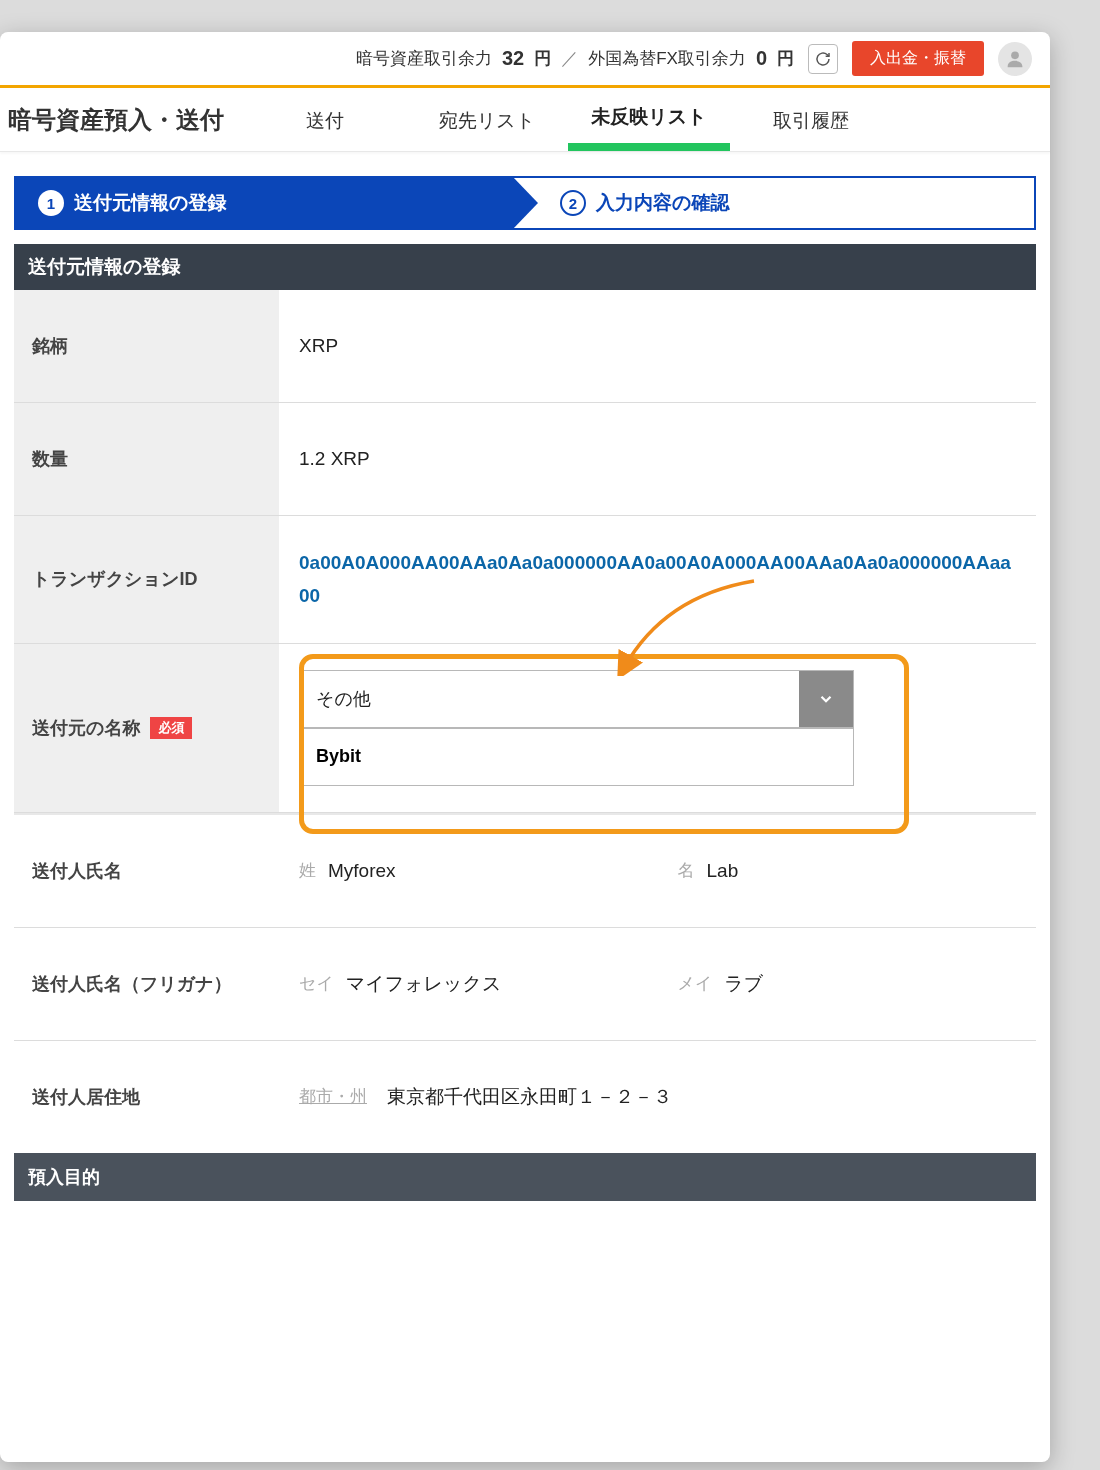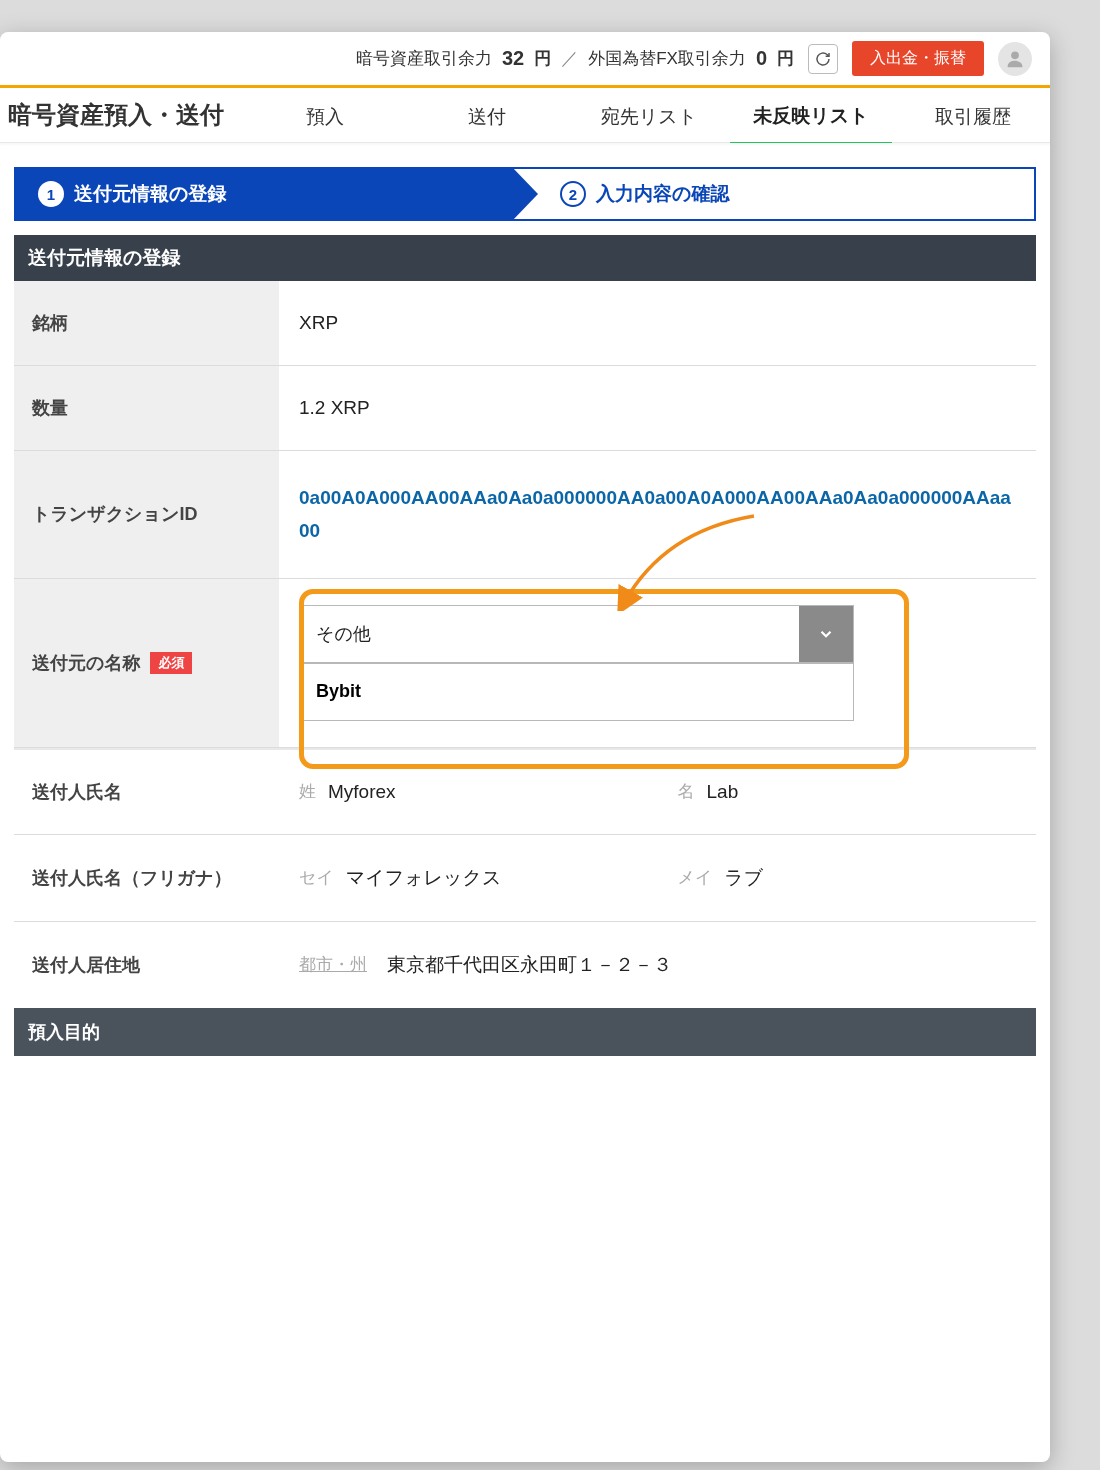--- a/index.html
+++ b/index.html
@@ -54,21 +54,21 @@
   }
   .avatar {
     width:34px;height:34px;border-radius:50%;
     background:#e4e4e4;
     display:flex;align-items:center;justify-content:center;
     color:#aaa;
   }
 
   
   .tabrow {
-    height: 55px;
+    height: 64px;
     display:flex;
     align-items:center;
     padding-left: 8px;
     gap: 0;
     border-bottom:1px solid #e8e8e8;
     box-shadow: 0 2px 2px rgba(0,0,0,0.03);
   }
   .page-title {
     font-size:24px; font-weight:700; color:#333;
     padding-right:20px;
@@ -79,21 +79,21 @@
     width: 162px;
     text-align:center;
     font-size:19px;
     color:#333;
     cursor:pointer;
     padding: 16px 0 13px;
   }
   .tab.active {
     font-weight:700;
     color:#222;
-    border-bottom: 1px solid #22c55e;
+    border-bottom: 8px solid #22c55e;
   }
 
   
   .content {
     padding: 24px 14px 0 14px;
   }
   .wizard {
     display:flex;
     border:2px solid #0b46b8;
     height:54px;
@@ -139,21 +139,21 @@
     padding: 10px 14px;
   }
 
   .form-row {
     display:flex;
     border-bottom:1px solid #dcdcdc;
   }
   .form-label-cell {
     width: 265px;
     background:#efefef;
-    padding: 30px 18px;
+    padding: 44px 18px;
     font-size:18px;
     font-weight:600;
     color:#444;
     display:flex; align-items:center; gap:10px;
   }
   .req-badge {
     background:#ef4444; color:#fff;
     font-size:13px; font-weight:700;
     padding:2px 8px;
   }
@@ -249,21 +249,20 @@
     <div class="avatar">
       <svg width="22" height="22" viewBox="0 0 24 24" fill="currentColor">
           <circle cx="12" cy="8" r="4.2"></circle>
           <path d="M4 20c0-4 4-6 8-6s8 2 8 6v1H4z"></path>
         </svg>
     </div>
   </div>
 
   <div class="tabrow">
     <div class="page-title">暗号資産預入・送付</div>
-    <div class="tab">預入</div>
     <div class="tab">送付</div>
     <div class="tab">宛先リスト</div>
     <div class="tab active">未反映リスト</div>
     <div class="tab">取引履歴</div>
   </div>
 
   <div class="content">
 
     <div class="wizard">
       <div class="wz-step sel">

